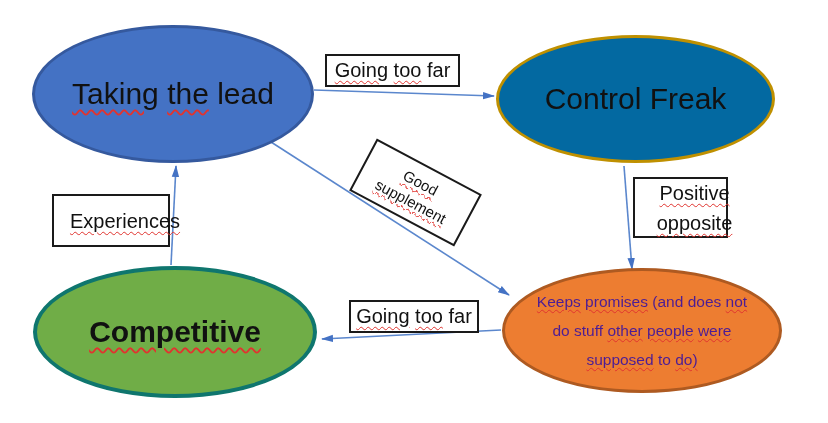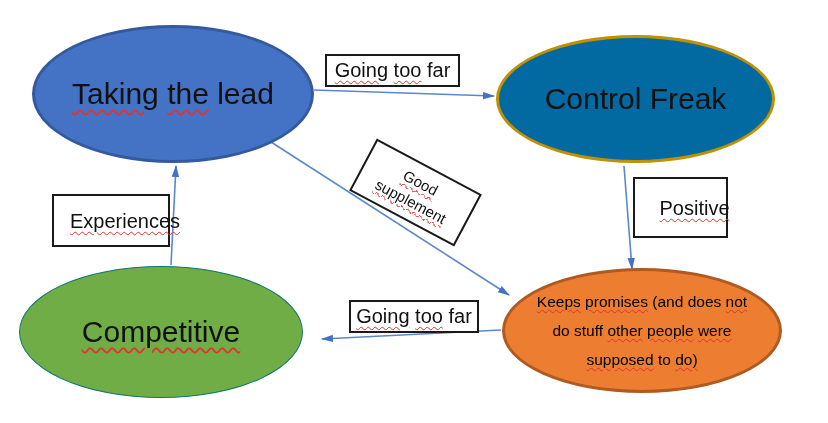--- a/index.html
+++ b/index.html
@@ -26,32 +26,32 @@
     position: absolute;
     border-radius: 50%;
     display: flex;
     align-items: center;
     justify-content: center;
     text-align: center;
     box-sizing: border-box;
   }
   .node-blue   { left: 32px;  top: 25px;  width: 282px; height: 138px; background: #4472C4; border: 3px solid #35599E; }
   .node-yellow { left: 496px; top: 35px;  width: 279px; height: 128px; background: #0369a1; border: 3px solid #BF9000; }
-  .node-green  { left: 19px;  top: 266px; width: 284px; height: 132px; background: #70AD47; border: 1px solid #0f766e; }
+  .node-green  { left: 33px;  top: 266px; width: 284px; height: 132px; background: #70AD47; border: 4px solid #0f766e; font-weight: bold; }
   .node-orange { left: 502px; top: 268px; width: 280px; height: 125px; background: #ED7D31; border: 3px solid #AE5A21; }
   .node-label-lg {
     font-size: 30px;
     line-height: 1.15;
     color: #111111;
     white-space: nowrap;
   }
   .node-label-sm {
     font-size: 15.5px;
     line-height: 29px;
-    color: #000000;
+    color: #4c1d95;
     width: 262px;
   }
   .label-box {
     position: absolute;
     background: #ffffff;
     border: 2px solid #1a1a1a;
     box-sizing: border-box;
     font-size: 20px;
     color: #111111;
     display: flex;
@@ -124,19 +124,20 @@
     <div><span class="mw">Good</span></div>
     <div><span class="mw">supplement</span></div>
   </div>
 
   <div class="label-box left box-experiences">
     <div><span class="mw">Experiences</span></div>
   </div>
 
   <div class="label-box left box-positive">
     <div><span class="mw">Positive</span></div>
+    <div><span class="mw">opposite</span></div>
   </div>
 
   <div class="label-box center box-going-bottom">
     <div><span class="mw">Going</span> <span class="mw">too</span> <span>far</span></div>
   </div>
 
 </div>
 
 </body></html>

